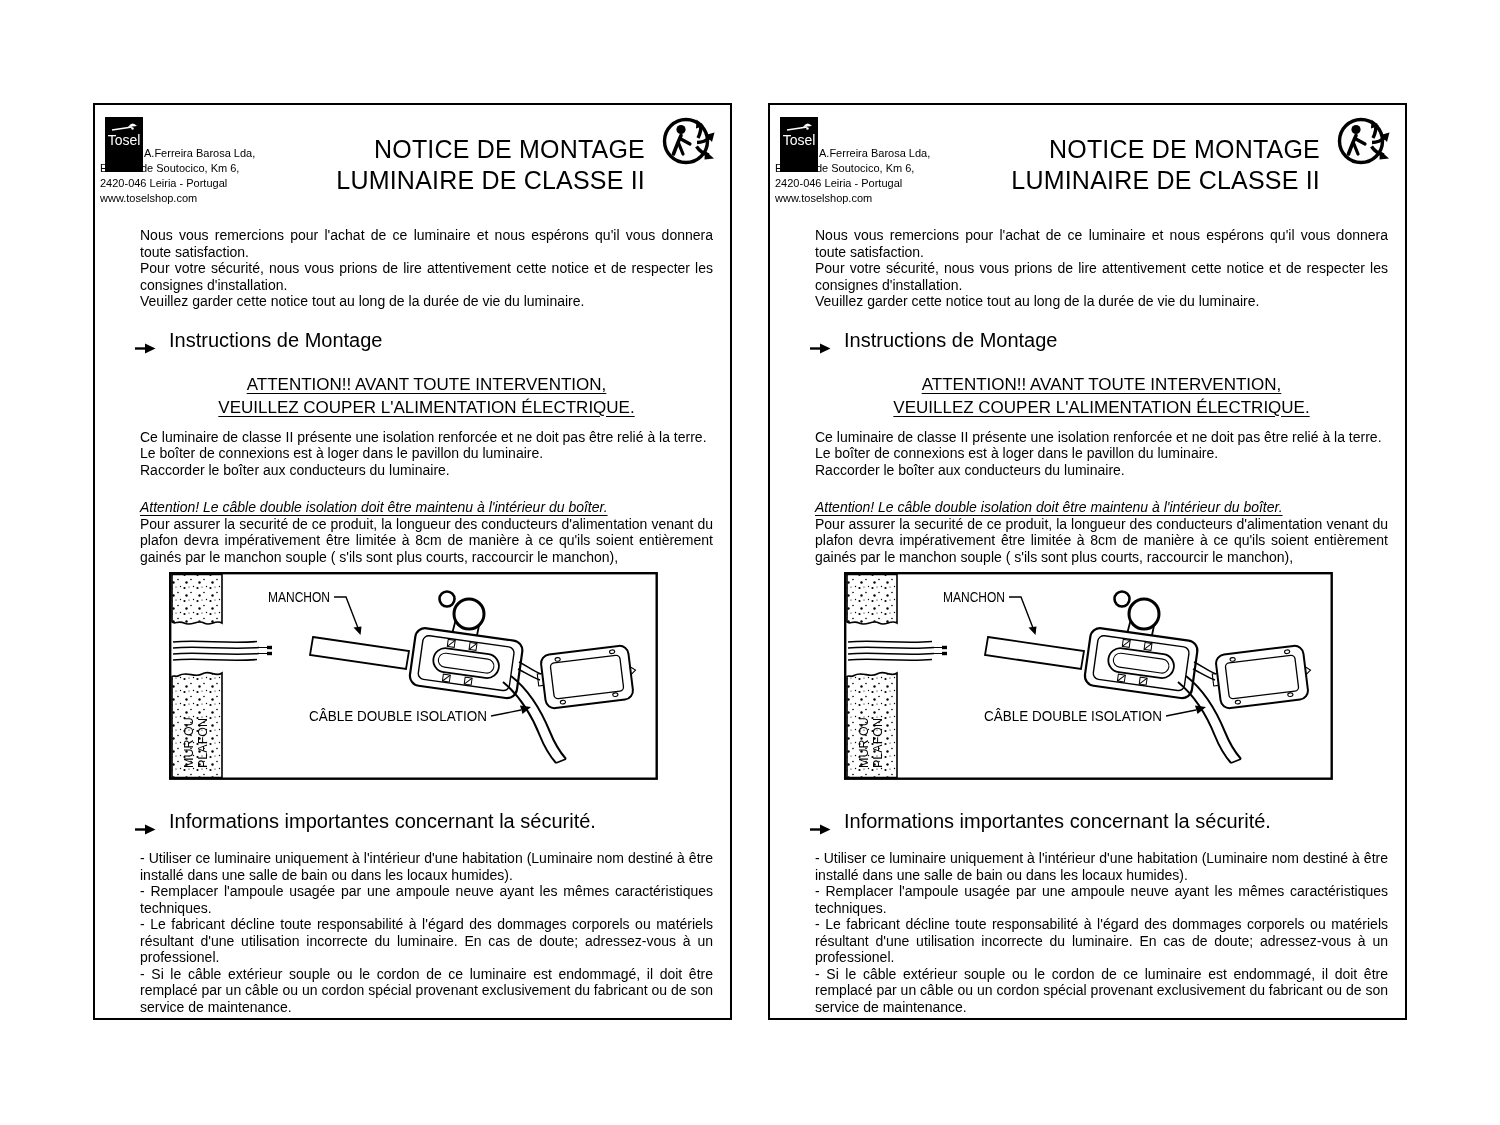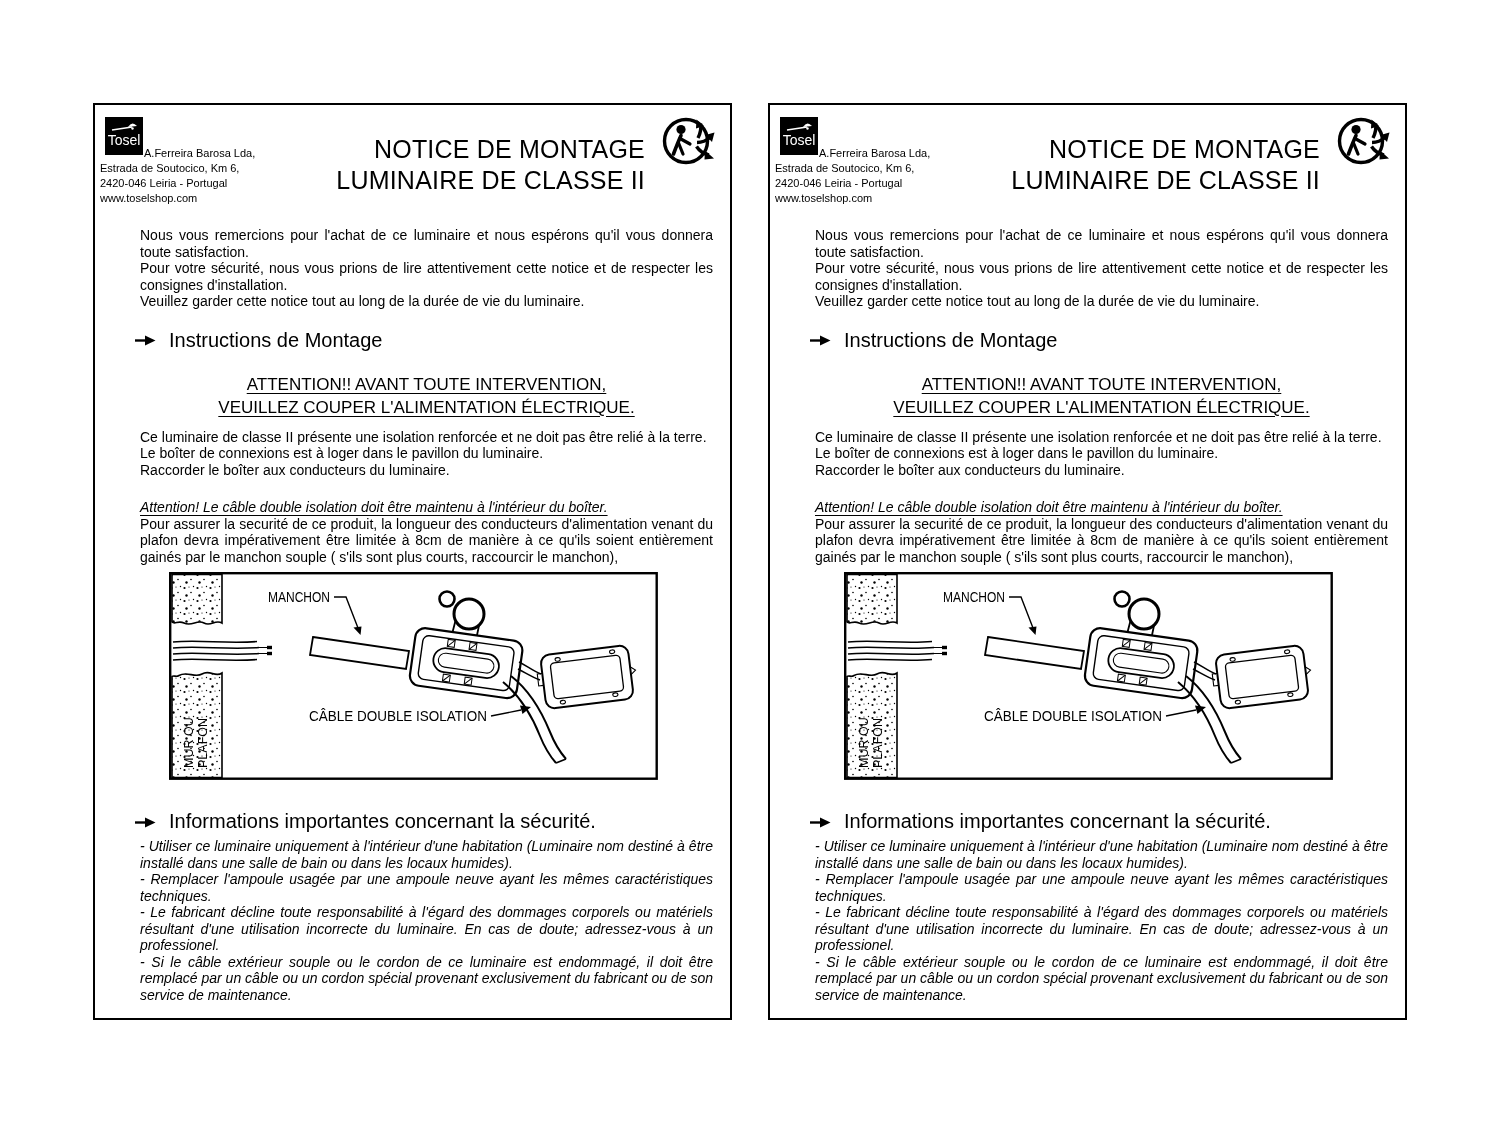--- a/index.html
+++ b/index.html
@@ -10,43 +10,43 @@
   }
   .page{
     position:absolute;top:103px;width:639px;height:917px;
     border:2px solid #000;background:#fff;box-sizing:border-box;overflow:hidden;
   }
   .page:nth-of-type(1){left:93px;}
   .page:nth-of-type(2){left:768px;}
 
   
   .hdr{position:relative;height:112px;}
-  .logo-square{position:absolute;left:10px;top:12px;width:38px;height:38px;background:#000;}
+  .logo-square{position:absolute;left:10px;top:12px;width:38px;height:55px;background:#000;}
   .addr{position:absolute;left:5px;top:41px;font-size:11px;line-height:15px;white-space:nowrap;}
   .addr .a0{margin-left:44px;}
   .title-block{position:absolute;left:115px;right:85px;top:29px;text-align:right;
     font-size:25px;line-height:31px;letter-spacing:0.2px;}
   .triman{position:absolute;right:12px;top:9px;width:56px;height:54px;}
 
   
   .content{padding:0 17px 0 45px;font-size:14px;line-height:16.5px;}
   .content p{margin:0;text-align:justify;}
   .intro{margin-top:10px;}
   h2{font-size:20px;line-height:26px;font-weight:normal;margin:17px 0 0 -5px;
-     display:flex;align-items:center;}
+     display:flex;align-items:flex-end;}
   h2 .harrow{flex:0 0 auto;margin-right:13px;position:relative;top:1px;}
   h2.sec2{margin-top:28px;}
   .warn{margin-top:20px;text-align:center;font-size:17px;line-height:23px;}
   .warn u{text-underline-offset:3px;margin-top:24px;}
   .plain{margin-top:10px;}
   .note{margin-top:21px;}
   .note u{text-underline-offset:3px;font-style:italic;}
   .sleevep{margin-top:14px;}
   .diagram{margin:7px 0 0 29px;display:block;}
-  .bullets{margin-top:4px;font-style:italic;}
+  .bullets{margin-top:16px;}
 </style>
 </head>
 <body>
 
 <div>
 
   <div class="page">
 
     <div class="hdr">
 

